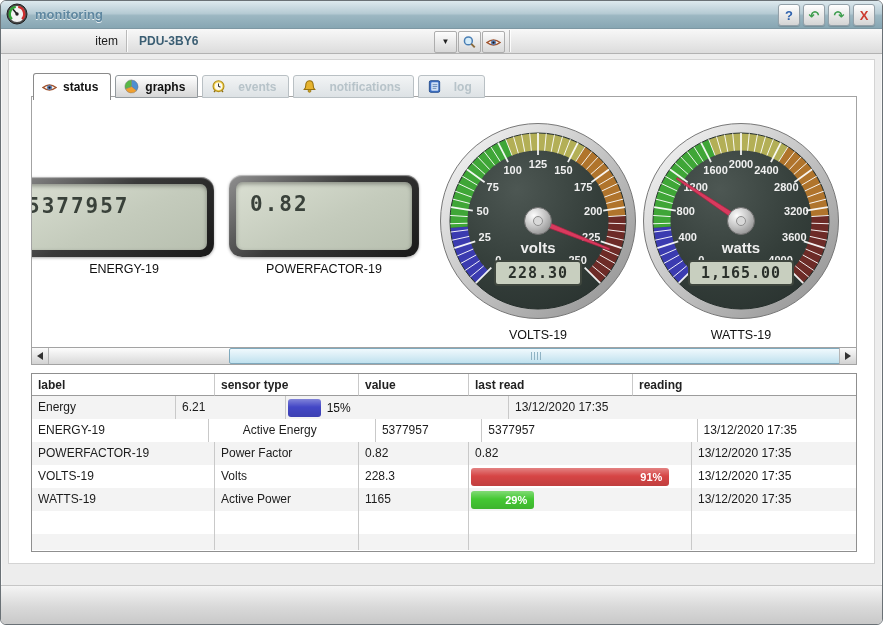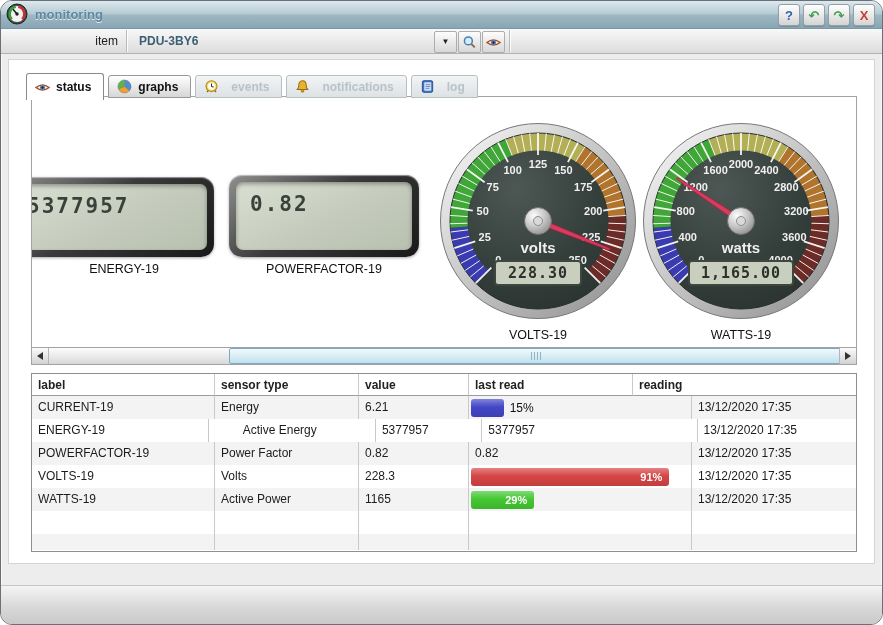--- a/index.html
+++ b/index.html
@@ -1,18 +1,18 @@
 <!DOCTYPE html>
 <html><head>
 <meta charset="utf-8">
 <style>
   html,body{margin:0;padding:0;background:#fff;}
   .window{
     position:relative;width:883px;height:625px;box-sizing:border-box;
-    border:1px solid #6a7176;border-radius:12px;overflow:hidden;
+    border:1px solid #6a7176;border-radius:6px;overflow:hidden;
     background:#ededed;font-family:"Liberation Sans","DejaVu Sans",sans-serif;
     box-shadow:inset 0 0 0 1px rgba(255,255,255,.55);
   }
   
   .titlebar{position:absolute;left:0;top:0;right:0;height:27px;
     background:linear-gradient(#dde9ee,#b6cbd4 46%,#9cb7c2 54%,#87a6b3);
     border-bottom:1px solid #7d97a3;}
   .app-icon{position:absolute;left:5px;top:2px;width:22px;height:22px;}
   .title-text{position:absolute;left:34px;top:6px;font-size:13px;font-weight:bold;
     color:#5e87a0;text-shadow:0 1px 0 rgba(255,255,255,.8);}
@@ -36,21 +36,21 @@
   .content{position:absolute;left:7px;top:58px;width:867px;height:505px;
     background:#fff;border:1px solid #d4d4d4;box-sizing:border-box;}
   
   .tabbar{position:absolute;left:25px;top:72px;height:25px;display:flex;gap:4px;
     align-items:flex-end;z-index:6;}
   .tab{height:23px;box-sizing:border-box;padding:0 12px 0 8px;border:1px solid #a8b0b4;
     border-radius:3px 3px 0 0;display:flex;align-items:center;gap:6px;
     font-size:12px;font-weight:bold;cursor:default;}
   .tab .ticon{display:flex;align-items:center;}
   .tab.active{background:#fff;border-color:#8a8a8a;border-bottom:none;height:27px;
-    margin-bottom:-2px;color:#111;z-index:7;}
+    margin-bottom:-2px;color:#111;z-index:7;margin-left:7px;}
   .tab.enabled{background:linear-gradient(#fff,#d6d6d6);border-color:#949a9e;color:#111;}
   .tab.disabled{background:linear-gradient(#f2f4f5,#dde2e5);border-color:#b9c0c4;color:#b7c3c9;gap:12px;}
   
   .gauge-panel{position:absolute;left:30px;top:95px;width:826px;height:269px;
     border:1px solid #a3a3a3;background:#fff;box-sizing:border-box;z-index:2;}
   .gauge-viewport{position:absolute;left:0;right:0;top:0;bottom:17px;overflow:hidden;}
   .lcd{position:absolute;box-sizing:border-box;border-radius:13px;padding:7px;
     background:linear-gradient(140deg,#909090,#3a3a3a 45%,#191919);
     box-shadow:inset 0 1px 1px rgba(255,255,255,.5),0 1px 3px rgba(0,0,0,.35);}
   .lcd-screen{width:100%;height:100%;border-radius:7px;box-sizing:border-box;
@@ -417,21 +417,20 @@
 
   <div class="sensor-table" id="sensor-table">
       <div class="t-row t-head">
         <div class="t-cell" style="width: 183px;">label</div>
         <div class="t-cell" style="width: 144px;">sensor type</div>
         <div class="t-cell" style="width: 110px;">value</div>
         <div class="t-cell" style="width: 164px;">last read</div>
         <div class="t-cell" style="width: 223px;">reading</div>
       </div>
       <div class="t-row stripe">
-        <div class="t-cell" style="width: 183px;">CURRENT-19</div>
         <div class="t-cell" style="width: 144px;">Energy</div>
         <div class="t-cell" style="width: 110px;">6.21</div>
         <div class="t-cell bar-cell" style="width: 223px;">
           <div class="reading-bar" style="width: 15%; background-color: rgb(67, 71, 198);"></div>
           <span class="bar-label-out">15%</span>
         </div>
         <div class="t-cell" style="width: 164px;">13/12/2020 17:35</div>
       </div>
       <div class="t-row">
         <div class="t-cell" style="width: 183px;">ENERGY-19</div>

